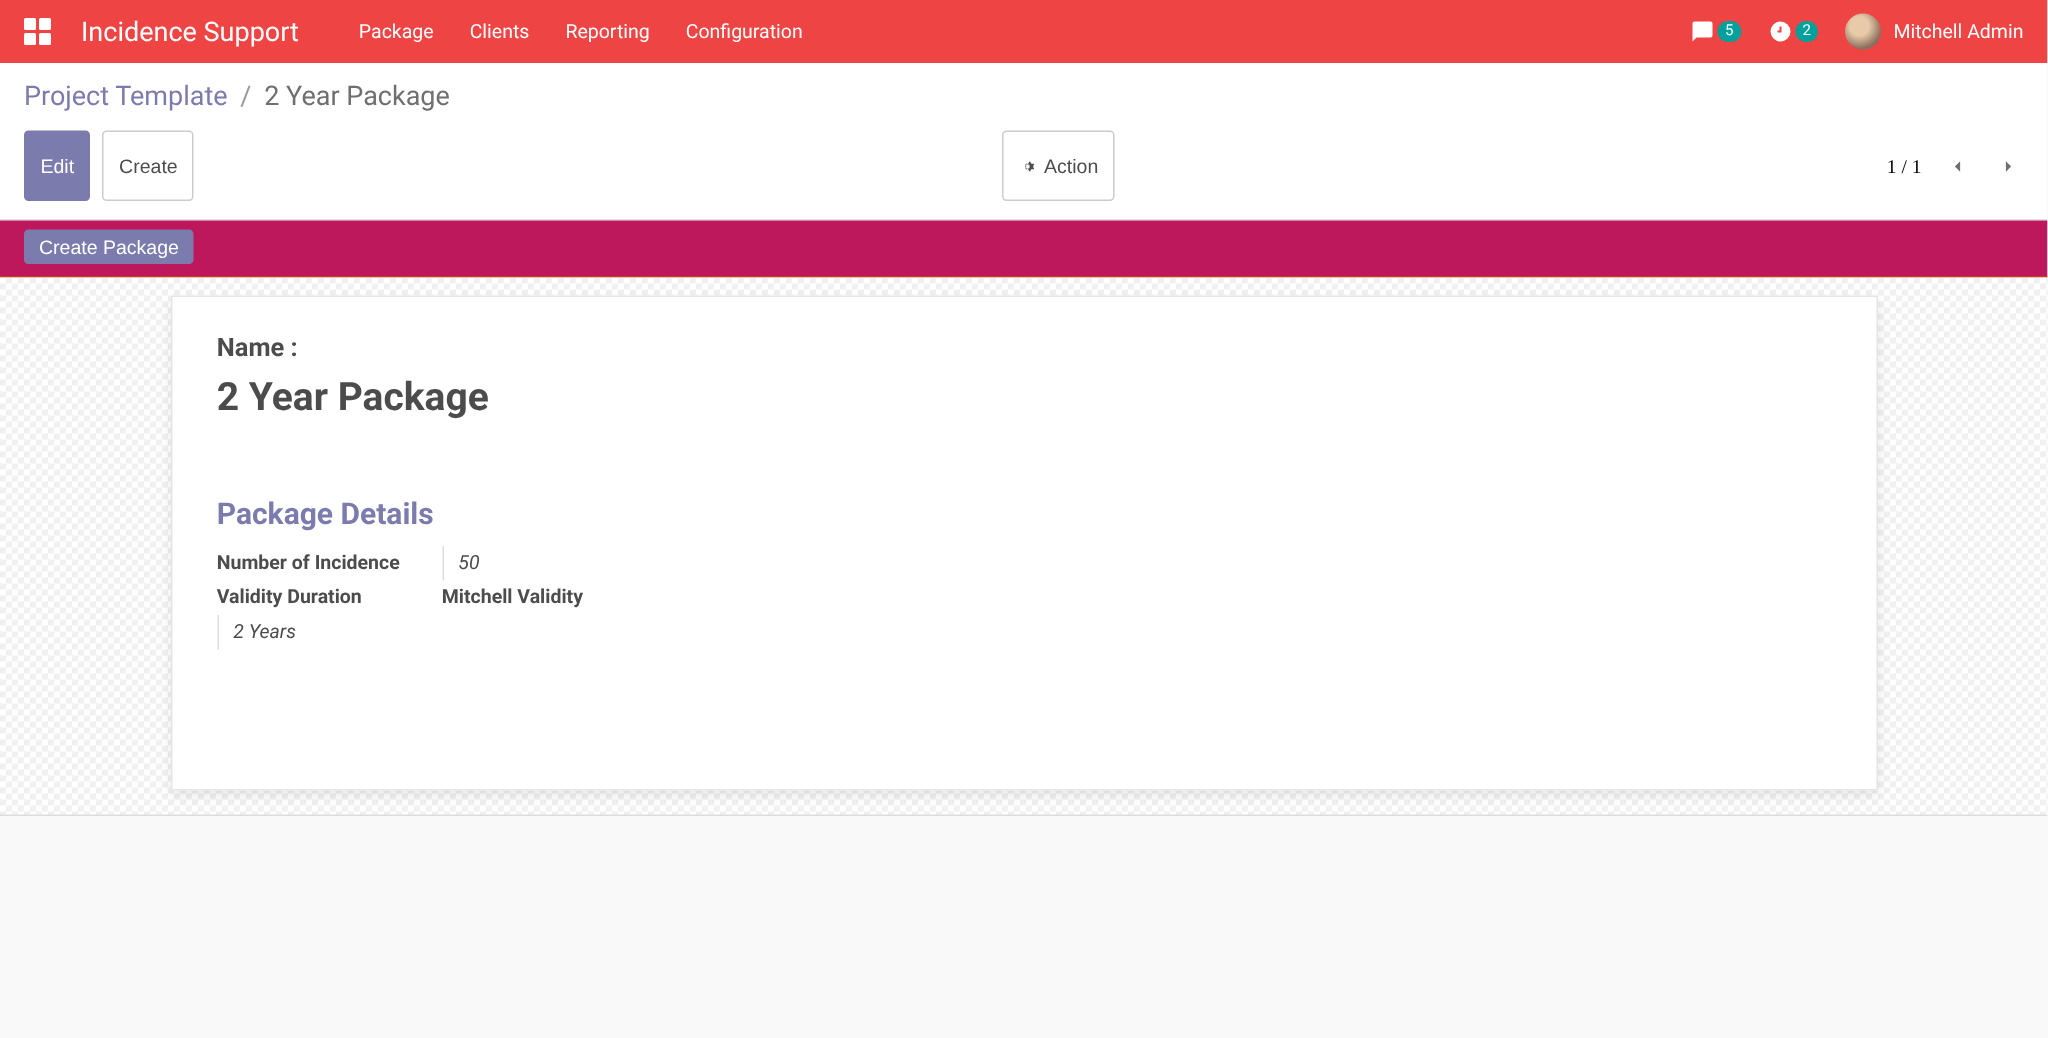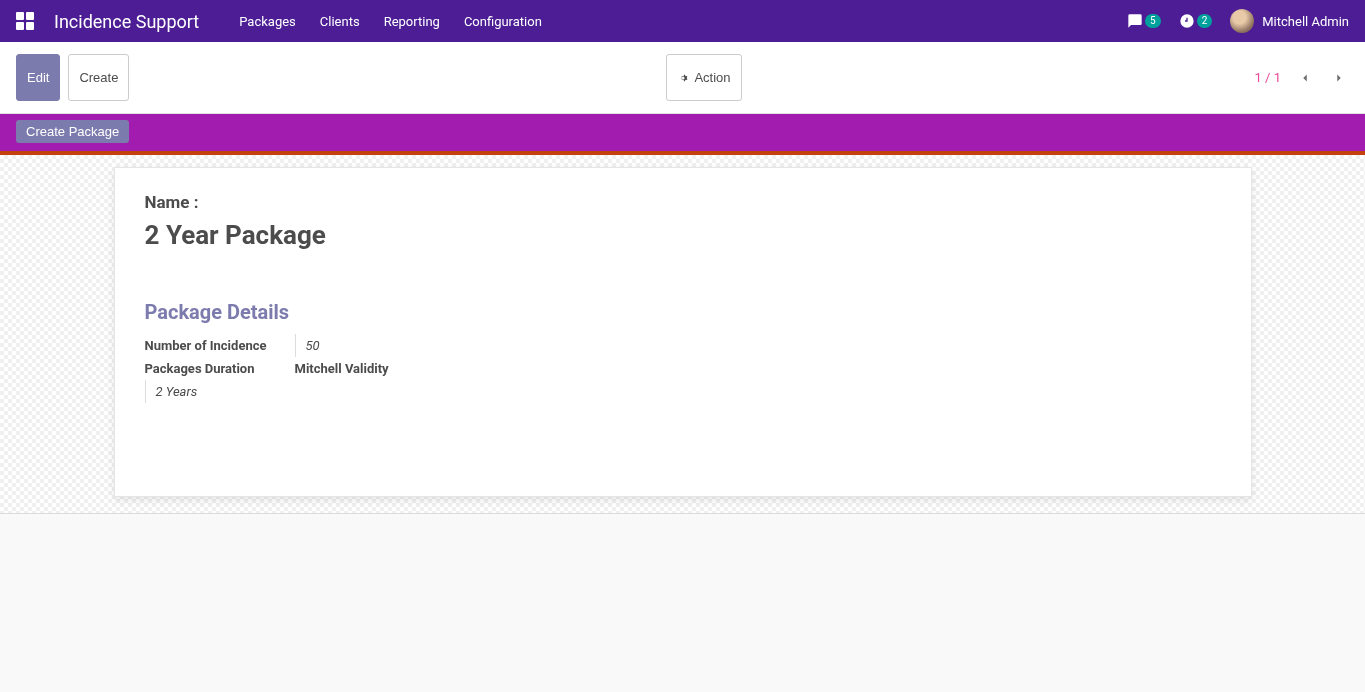--- a/index.html
+++ b/index.html
@@ -4,21 +4,21 @@
 <style>
   * { box-sizing: border-box; margin: 0; padding: 0; }
   body {
     font-family: -apple-system, BlinkMacSystemFont, "Segoe UI", Roboto, "Helvetica Neue", Arial, sans-serif;
     font-size: 13px;
     color: #4c4c4c;
     background: #f9f9f9;
   }
   
   .navbar {
-    background: #4c1d95;
+    background: #ef4444;
     height: 42px;
     display: flex;
     align-items: center;
     padding: 0 16px;
     color: #fff;
   }
   .apps-icon {
     width: 18px; height: 18px;
     display: grid;
     grid-template-columns: 1fr 1fr;
@@ -98,32 +98,32 @@
   }
   .btn-primary {
     background: #7c7bad;
     border-color: #7c7bad;
     color: #fff;
   }
   .toolbar-center { flex: 1; display: flex; justify-content: center; }
   .action-btn { display: flex; align-items: center; gap: 5px; margin-left: 24px; }
   .gear-icon { width: 12px; height: 12px; }
   .toolbar-right { display: flex; align-items: center; gap: 14px; }
-  .pager-count { color: #ec4899; font-size: 13px; }
+  .pager-count { color: #000000; font-size: 13px; font-family: Liberation Serif, serif; }
   .pager-arrow {
     width: 20px; height: 20px; display: flex; align-items: center;
     justify-content: center; cursor: pointer; color: #6f6f6f;
   }
   .pager-arrow svg { width: 14px; height: 14px; fill: #6f6f6f; }
 
   
   .statusbar {
-    background: #a21caf;
+    background: #be185d;
     padding: 6px 16px 8px 16px;
-    border-bottom: 4px solid #c2410c;
+    border-bottom: 1px solid #c2410c;
   }
   .statusbar .chip {
     background: #7c7bad;
     color: #fff;
     border: none;
     padding: 4px 10px;
     font-size: 13px;
     border-radius: 3px;
     cursor: pointer;
   }
@@ -189,21 +189,21 @@
 
 <div class="navbar">
   <div class="apps-icon">
     <span></span>
       <span></span>
       <span></span>
       <span></span>
   </div>
   <div class="brand">Incidence Support</div>
   <div class="nav-menu">
-    <a>Packages</a>
+    <a>Package</a>
     <a>Clients</a>
     <a>Reporting</a>
     <a>Configuration</a>
   </div>
   <div class="nav-spacer"></div>
   <div class="nav-right">
     <div class="nav-icon-badge">
       <svg viewBox="0 0 24 24">
           <path d="M20 2H4a2 2 0 0 0-2 2v18l4-4h14a2 2 0 0 0 2-2V4a2 2 0 0 0-2-2z"></path>
         </svg>
@@ -216,20 +216,27 @@
       <span class="badge">2</span>
     </div>
     <div class="user-area">
       <div class="avatar"></div>
       <span class="username">Mitchell Admin</span>
     </div>
   </div>
 </div>
 
 <div class="control-panel">
+  <div class="breadcrumb-row">
+    <div class="breadcrumb">
+      <a>Project Template</a>
+      <span class="sep">/</span>
+      <span>2 Year Package</span>
+    </div>
+  </div>
   <div class="toolbar-row">
     <button class="btn btn-primary">Edit</button>
     <button class="btn">Create</button>
     <div class="toolbar-center">
       <button class="btn action-btn">
         <svg class="gear-icon" viewBox="0 0 24 24" fill="#4c4c4c">
             <path d="M19.4 13l.6-1-.6-1 1.5-1.2-1-1.7-1.9.5a6.9 6.9 0 0 0-1.7-1l-.3-2h-2l-.3 2a6.9 6.9 0 0 0-1.7 1l-1.9-.5-1 1.7L10.6 11l-.6 1 .6 1-1.5 1.2 1 1.7 1.9-.5a6.9 6.9 0 0 0 1.7 1l.3 2h2l.3-2a6.9 6.9 0 0 0 1.7-1l1.9.5 1-1.7zM12 15a3 3 0 1 1 3-3 3 3 0 0 1-3 3z"></path>
           </svg>
         <span>Action</span>
       </button>
@@ -257,19 +264,19 @@
 <div class="sheet-bg">
   <div class="sheet">
     <div class="name-label">Name :</div>
     <div class="name-value">2 Year Package</div>
 
     <div class="section-title">Package Details</div>
     <div class="details-table">
       <div class="row-label">Number of Incidence</div>
       <div class="row-value">50</div>
 
-      <div class="row-label">Packages Duration</div>
+      <div class="row-label">Validity Duration</div>
 
       <div class="row-label">Mitchell Validity</div>
       <div class="row-value">2 Years</div>
     </div>
   </div>
 </div>
 
 </body></html>

